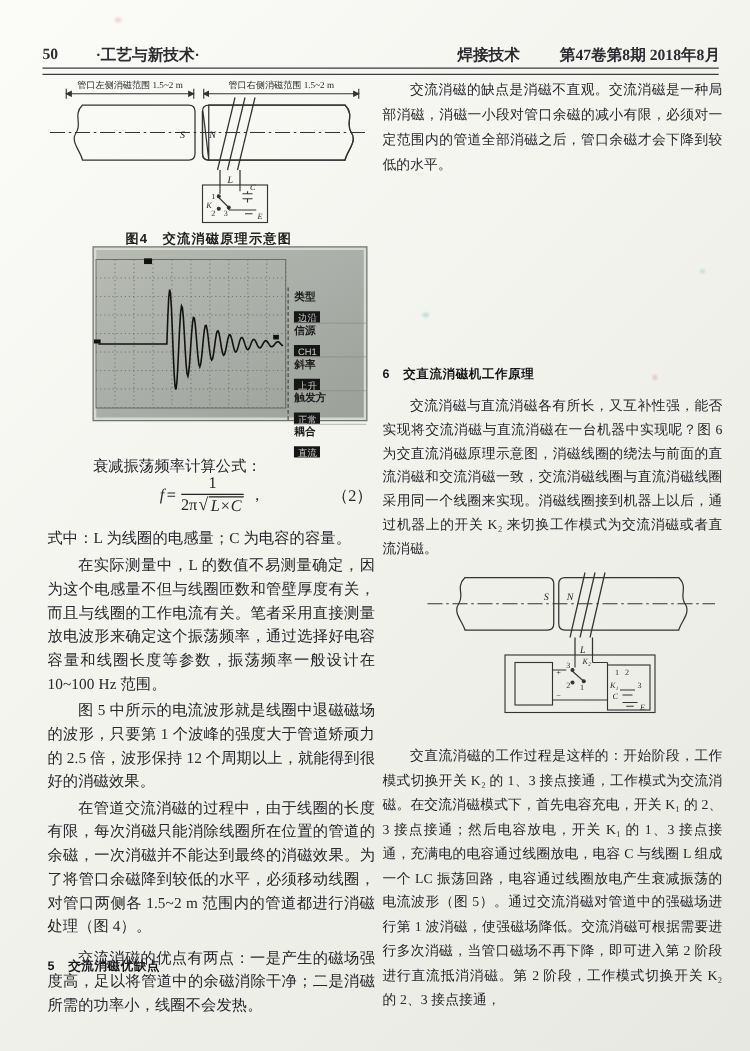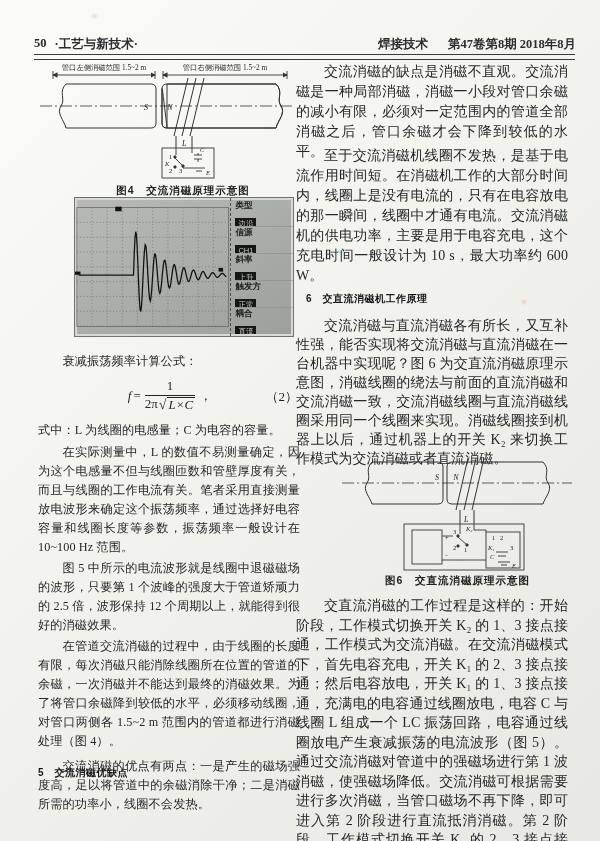--- a/index.html
+++ b/index.html
@@ -4,46 +4,46 @@
 <style>
   html,body{margin:0;padding:0;background:#888;}
   .page{
     position:relative;width:600px;height:841px;margin:0 auto;overflow:hidden;
     background:linear-gradient(135deg,#fbfbf8 0%,#f3f3ee 45%,#e7e8e2 100%);
     font-family:"Liberation Serif","DejaVu Serif",serif;color:#26262b;
   }
   
   .hdr{position:absolute;top:36px;left:34px;right:24px;display:flex;justify-content:space-between;
        font-weight:bold;font-size:12.5px;color:#2b2b30;}
-  .hdr .hl{display:flex;gap:8px;}
-  .hdr .hr{display:flex;gap:20px;}
+  .hdr .hl{display:flex;gap:30px;}
+  .hdr .hr{display:flex;gap:32px;}
   .rule{position:absolute;top:54px;left:34px;width:541px;height:4px;
         border-top:1.6px solid #3c3c40;border-bottom:1px solid #3c3c40;}
   
   .tb{position:absolute;left:38px;width:262px;font-size:12.2px;line-height:19px;
       text-align:justify;letter-spacing:.1px;}
-  .rb{position:absolute;left:296px;width:272px;font-size:14px;line-height:20px;
+  .rb{position:absolute;left:306px;width:272px;font-size:11px;line-height:20px;
       text-align:justify;letter-spacing:.1px;}
   .ind{text-indent:2em;}
   .h2{position:absolute;font-family:"Liberation Sans","DejaVu Sans",sans-serif;
       font-weight:bold;font-size:10px;color:#17171a;letter-spacing:.5px;}
   .cap{position:absolute;text-align:center;font-family:"Liberation Sans","DejaVu Sans",sans-serif;
        font-weight:bold;font-size:10.5px;color:#222;letter-spacing:1px;}
   
   .figsvg{position:absolute;}
   .figsvg text{font-family:"Liberation Serif","DejaVu Serif",serif;fill:#26262b;}
   .dimlab{font-size:7.3px;}
   .varlab{font-style:italic;font-size:8px;}
   .small{font-size:6.5px;}
   
   .photo{position:absolute;top:197px;left:74px;width:218px;height:138px;display:flex;
          background:linear-gradient(150deg,#b7bbb4 0%,#a9ada7 55%,#9ba099 100%);
          border:1px solid #6f736d;box-shadow:0 0 0 2px #d8d9d2 inset;}
   .scope-menu{width:68px;border-left:1px dashed #4a4e48;padding:2px 0 0 4px;box-sizing:border-box;
-              font-family:"Liberation Sans","DejaVu Sans",sans-serif;}
+              font-family:"Liberation Sans","DejaVu Sans",sans-serif;margin-top:32px;}
   .mi{height:26px;border-bottom:1px solid #83878074;overflow:hidden;}
   .mi .ml{font-size:8.5px;color:#1c1c1c;white-space:nowrap;font-weight:bold;}
   .mi .mv{display:inline-block;background:#161616;color:#c9cdc4;font-size:7.5px;
           padding:1px 3px;margin-top:1px;white-space:nowrap;}
   
   .formula{position:absolute;top:374px;left:38px;width:262px;height:44px;font-size:13px;}
   .f-center{position:absolute;left:0;right:0;top:0;bottom:0;display:flex;align-items:center;justify-content:center;gap:2px;}
   .frac{display:inline-flex;flex-direction:column;align-items:center;line-height:1.15;margin:0 2px;}
   .num{align-self:stretch;text-align:center;border-bottom:1.2px solid #222;padding:0 4px 1px;}
   .den{padding-top:1px;display:inline-flex;align-items:flex-start;}
@@ -125,21 +125,21 @@
       <line x1="162" y1="91" x2="162" y2="93"></line>
         <line x1="162" y1="97" x2="162" y2="100"></line>
     </g>
     <text class="small" x="133" y="97">1</text>
     <text class="small" x="129" y="104" font-style="italic">K</text>
     <text class="small" x="133" y="111">2</text>
     <text class="small" x="143" y="111">3</text>
     <text class="small" x="164" y="90" font-style="italic">C</text>
     <text class="small" x="170" y="113" font-style="italic">E</text>
   </svg>
-  <div class="cap" style="top:184px;left:52px;width:262px;">图4　交流消磁原理示意图</div>
+  <div class="cap" style="top:184px;left:36px;width:262px;">图4　交流消磁原理示意图</div>
 
   <div class="photo">
     <svg width="170" height="138" viewBox="0 0 170 138">
       <rect x="2" y="4" width="166" height="130" fill="none" stroke="#666" stroke-width="0.8"></rect>
       <g id="scope-grid" stroke="#5f645e" stroke-width="0.7" stroke-dasharray="1 2.6">
           <line x1="18.6" y1="4" x2="18.6" y2="134"></line>
           <line x1="35.2" y1="4" x2="35.2" y2="134"></line>
           <line x1="51.800000000000004" y1="4" x2="51.800000000000004" y2="134"></line>
           <line x1="68.4" y1="4" x2="68.4" y2="134"></line>
           <line x1="85" y1="4" x2="85" y2="134"></line>
@@ -179,21 +179,21 @@
         <div class="ml">触发方</div>
         <span class="mv">正常</span>
       </div>
       <div class="mi" style="border-bottom:none">
         <div class="ml">耦合</div>
         <span class="mv">直流</span>
       </div>
     </div>
   </div>
 
-  <p class="tb ind" style="top:352px;margin:0;">衰减振荡频率计算公式：</p>
+  <p class="tb ind" style="top:352px;margin:12px;">衰减振荡频率计算公式：</p>
 
   <div class="formula">
     <span class="f-center">
       <i></i>
       <i style="font-style:italic">f</i>
         <span>=</span>
       <span class="frac">
         <span class="num">1</span>
         <span class="den">
           <span>2π</span>
@@ -207,21 +207,20 @@
   </div>
 
   <p class="tb" style="top:421px;margin:0;">式中：L 为线圈的电感量；C 为电容的容量。</p>
   <p class="tb ind" style="top:443px;margin:0;">在实际测量中，L 的数值不易测量确定，因为这个电感量不但与线圈匝数和管壁厚度有关，而且与线圈的工作电流有关。笔者采用直接测量放电波形来确定这个振荡频率，通过选择好电容容量和线圈长度等参数，振荡频率一般设计在 10~100 Hz 范围。</p>
   <p class="tb ind" style="top:559px;margin:0;">图 5 中所示的电流波形就是线圈中退磁磁场的波形，只要第 1 个波峰的强度大于管道矫顽力的 2.5 倍，波形保持 12 个周期以上，就能得到很好的消磁效果。</p>
   <p class="tb ind" style="top:637px;margin:0;">在管道交流消磁的过程中，由于线圈的长度有限，每次消磁只能消除线圈所在位置的管道的余磁，一次消磁并不能达到最终的消磁效果。为了将管口余磁降到较低的水平，必须移动线圈，对管口两侧各 1.5~2 m 范围内的管道都进行消磁处理（图 4）。</p>
   <div class="h2" style="top:735px;left:38px;width:262px;margin-top:31px;">5　交流消磁优缺点</div>
   <p class="tb ind" style="top:757px;margin:0;">交流消磁的优点有两点：一是产生的磁场强度高，足以将管道中的余磁消除干净；二是消磁所需的功率小，线圈不会发热。</p>
 
   <p class="rb ind" style="top:62px;margin:0;">交流消磁的缺点是消磁不直观。交流消磁是一种局部消磁，消磁一小段对管口余磁的减小有限，必须对一定范围内的管道全部消磁之后，管口余磁才会下降到较低的水平。</p>
-  <p class="rb ind" style="top:146px;margin:0;">至于交流消磁机线圈不发热，是基于电流作用时间短。在消磁机工作的大部分时间内，线圈上是没有电流的，只有在电容放电的那一瞬间，线圈中才通有电流。交流消磁机的供电功率，主要是用于电容充电，这个充电时间一般设计为 10 s，最大功率约 600 W。</p>
   <div class="h2" style="top:292px;left:306px;width:272px;">6　交直流消磁机工作原理</div>
   <p class="rb ind" style="top:316px;margin:0;line-height:19px;">交流消磁与直流消磁各有所长，又互补性强，能否实现将交流消磁与直流消磁在一台机器中实现呢？图 6 为交直流消磁原理示意图，消磁线圈的绕法与前面的直流消磁和交流消磁一致，交流消磁线圈与直流消磁线圈采用同一个线圈来实现。消磁线圈接到机器上以后，通过机器上的开关 K₂ 来切换工作模式为交流消磁或者直流消磁。</p>
 
   <svg class="figsvg" style="top:452px;left:340px;" width="235" height="120" viewBox="0 0 235 120">
     <g fill="none" stroke="#333" stroke-width="1">
       <path d="M98,10 H32 C24,18 32,24 27,31 C22,38 30,45 32,52 H98 Q103,52 103,47 V15 Q103,10 98,10 Z"></path>
       <path d="M112,10 Q107,10 107,15 V47 Q107,52 112,52 H203 C205,45 213,38 208,31 C203,24 211,18 203,10 Z"></path>
       <line x1="2" y1="31" x2="232" y2="31" stroke-width="0.8" stroke-dasharray="12 3 2 3"></line>
     </g>
     <text class="varlab" x="97" y="28" text-anchor="middle">S</text>
@@ -259,21 +258,20 @@
     <text class="small" x="126" y="79" font-style="italic">K₂</text>
     <text class="small" x="113" y="98">2</text>
     <text class="small" x="124" y="100">1</text>
     <text class="small" x="152" y="88">1</text>
     <text class="small" x="160" y="88">2</text>
     <text class="small" x="148" y="98" font-style="italic">K₁</text>
     <text class="small" x="170" y="98">3</text>
     <text class="small" x="150" y="107" font-style="italic">C</text>
     <text class="small" x="172" y="116" font-style="italic">E</text>
   </svg>
-  <div class="cap" style="top:574px;left:340px;width:235px;">图6　交直流消磁原理示意图</div>
 
   <p class="rb ind" style="top:596px;margin:0;line-height:19.5px;">交直流消磁的工作过程是这样的：开始阶段，工作模式切换开关 K₂ 的 1、3 接点接通，工作模式为交流消磁。在交流消磁模式下，首先电容充电，开关 K₁ 的 2、3 接点接通；然后电容放电，开关 K₁ 的 1、3 接点接通，充满电的电容通过线圈放电，电容 C 与线圈 L 组成一个 LC 振荡回路，电容通过线圈放电产生衰减振荡的电流波形（图 5）。通过交流消磁对管道中的强磁场进行第 1 波消磁，使强磁场降低。交流消磁可根据需要进行多次消磁，当管口磁场不再下降，即可进入第 2 阶段进行直流抵消消磁。第 2 阶段，工作模式切换开关 K₂ 的 2、3 接点接通，</p>
 
   <div class="speck" style="top:250px;left:338px;width:5px;height:4px;background:rgba(0,150,150,.22);"></div>
   <div class="speck" style="top:300px;left:522px;width:4px;height:4px;background:rgba(200,40,40,.20);"></div>
   <div class="speck" style="top:14px;left:92px;width:5px;height:4px;background:rgba(200,40,40,.18);"></div>
   <div class="speck" style="top:215px;left:560px;width:4px;height:4px;background:rgba(0,150,150,.18);"></div>
 
 </div>
 

